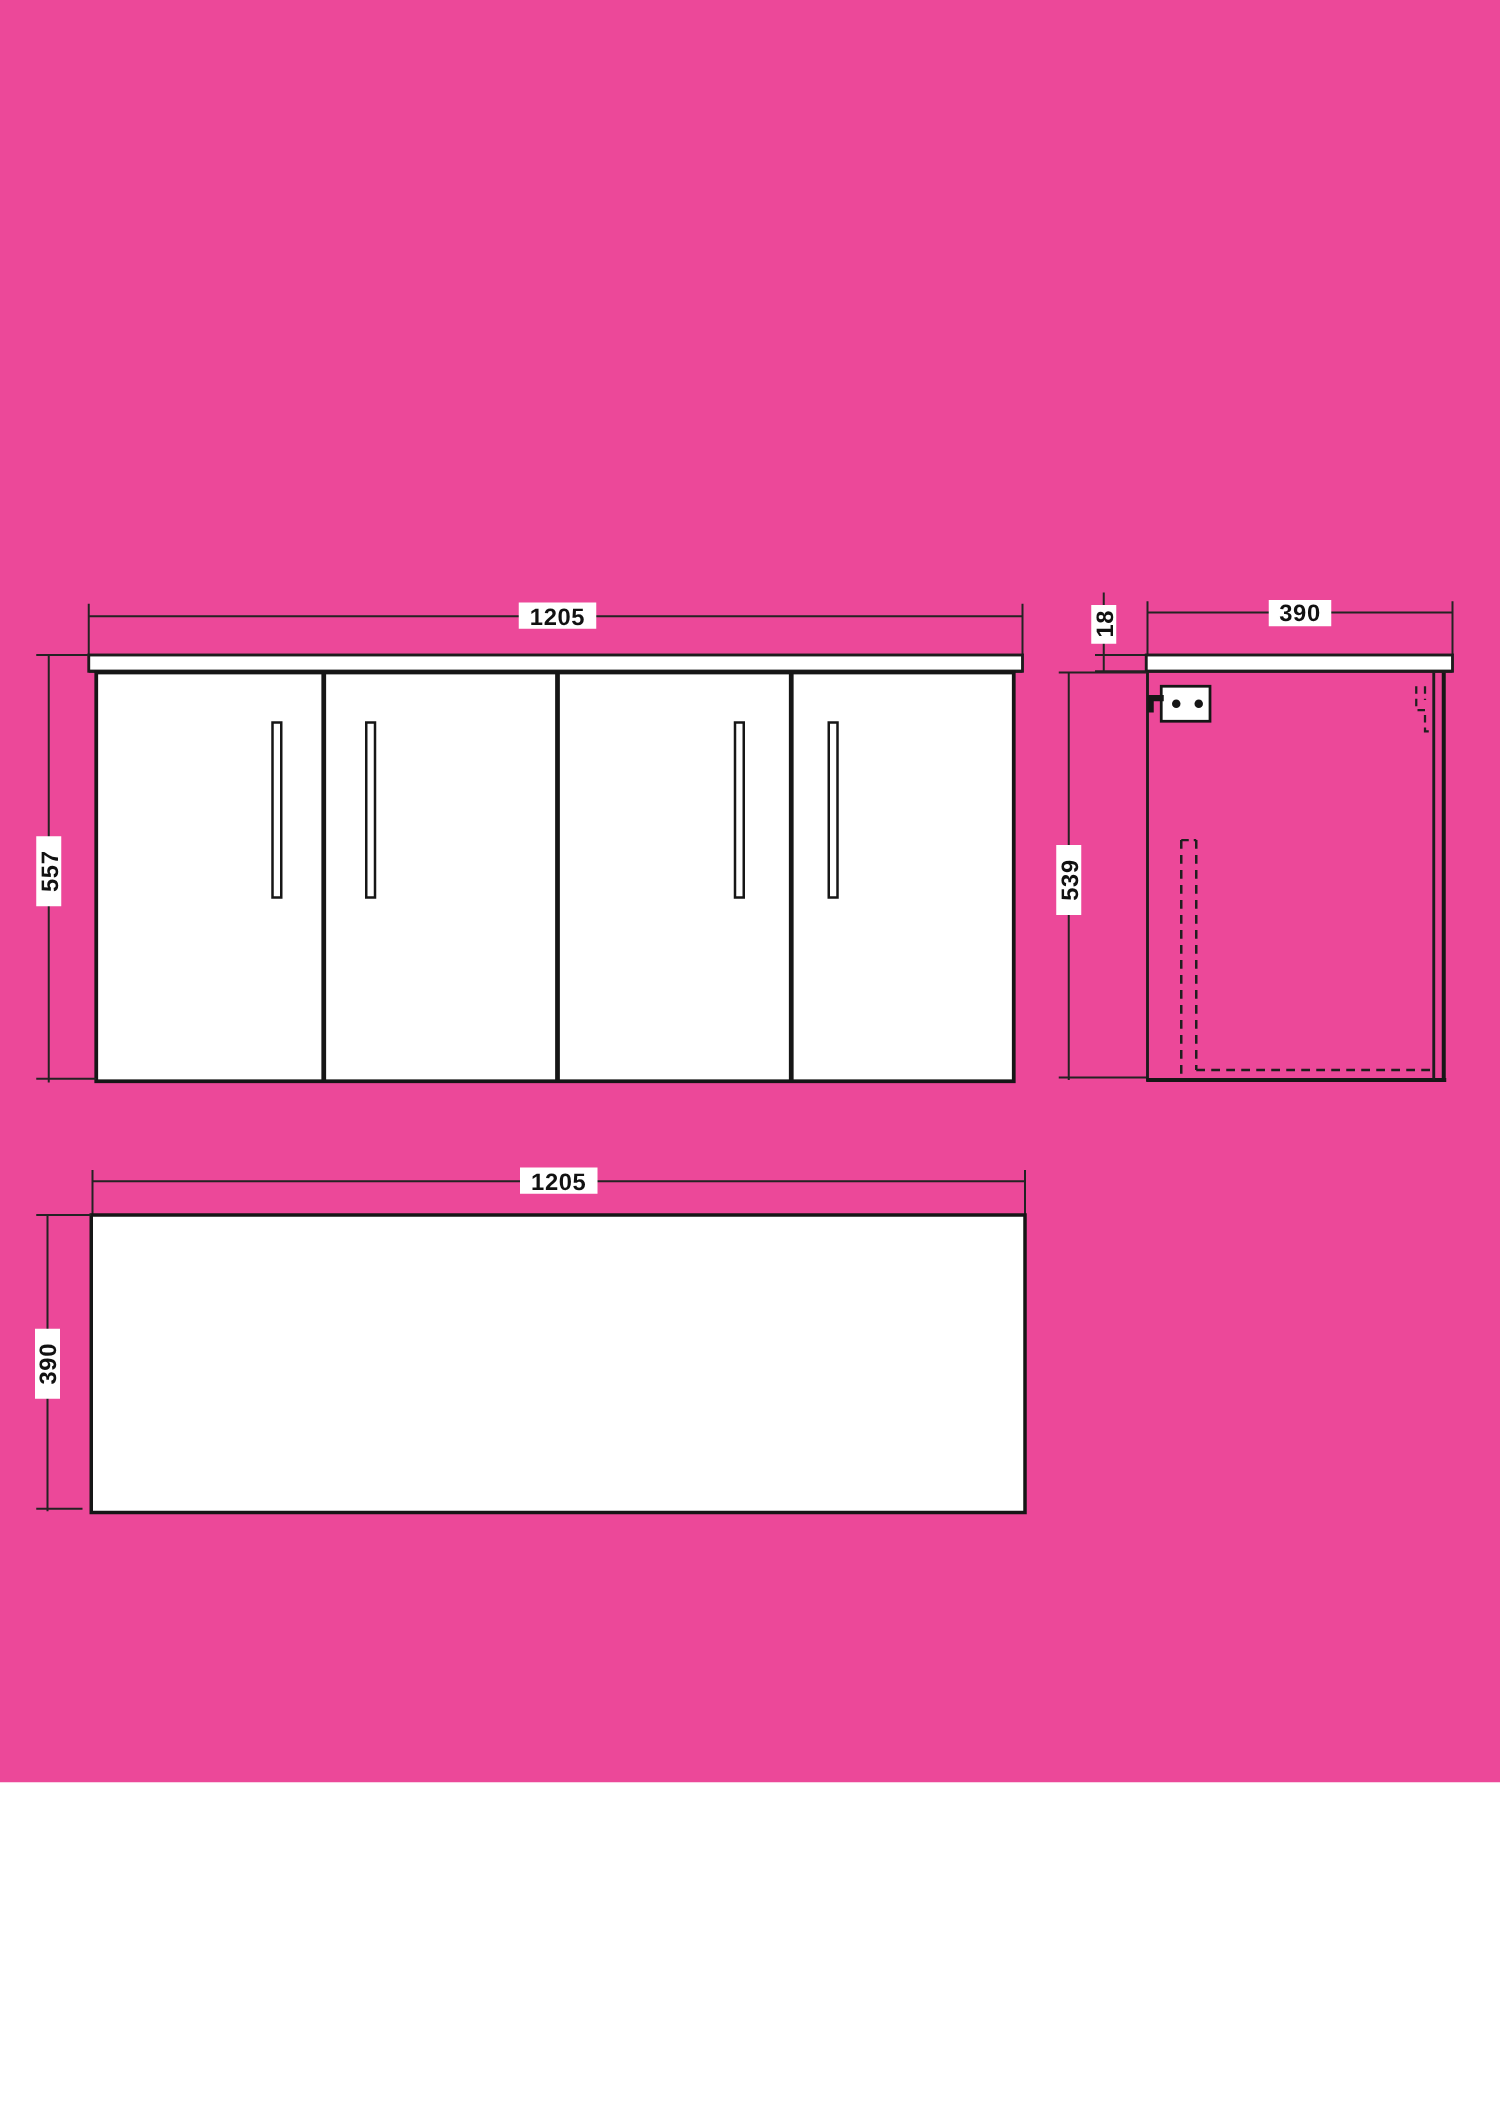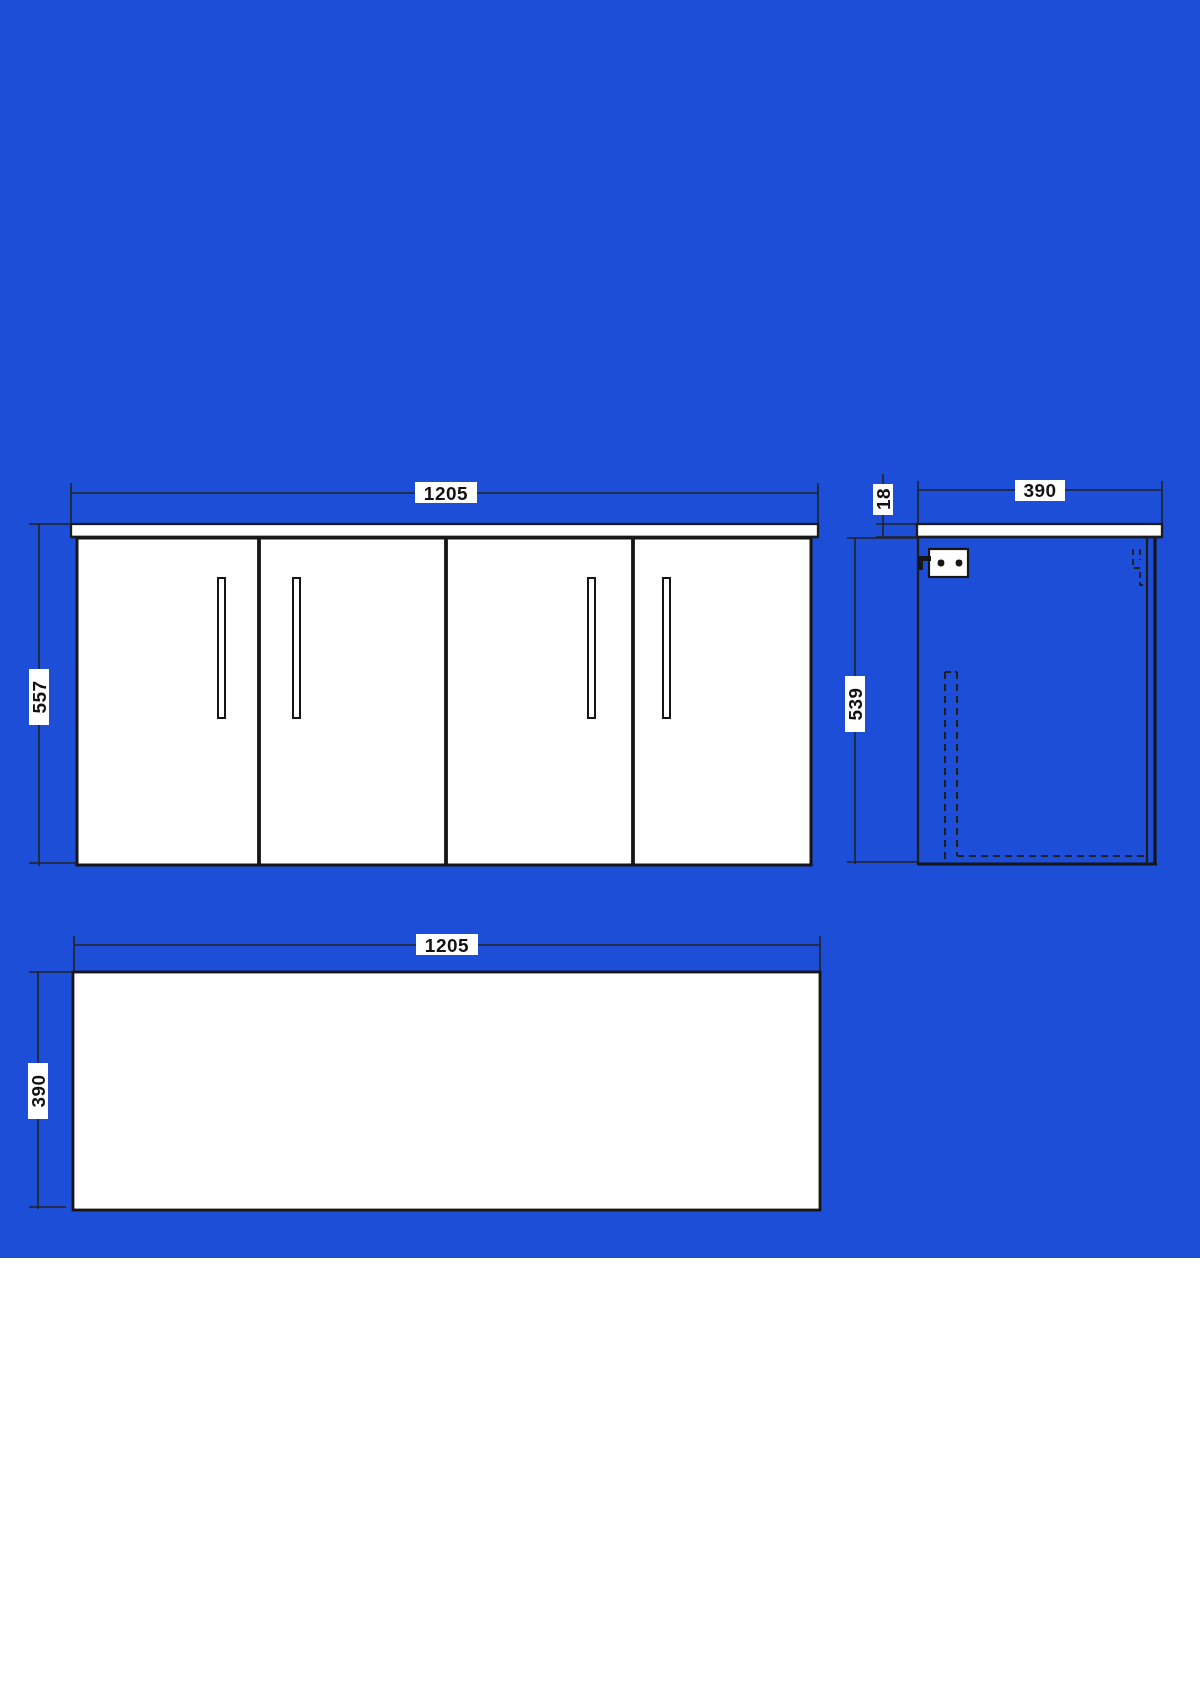--- a/index.html
+++ b/index.html
@@ -3,22 +3,22 @@
 <meta charset="utf-8">
 <style>
   html, body {
     margin: 0;
     padding: 0;
     background: #ffffff;
   }
   .canvas {
     position: relative;
     width: 1200px;
-    height: 1258px;
-    background: #1d4ed8;
+    height: 1426px;
+    background: #ec4899;
     font-family: "Liberation Sans", "DejaVu Sans", sans-serif;
   }
   svg { display: block; }
 
   .ln-thin  { stroke: #232323; stroke-width: 1.6; fill: none; stroke-linecap: butt; }
   .ln-med   { stroke: #1c1c1c; stroke-width: 2.3; fill: none; }
   .ln-thick { stroke: #161616; stroke-width: 3.2; fill: none; }
   .ln-div   { stroke: #161616; stroke-width: 3.8; fill: none; }
   .outline-med   { stroke: #1c1c1c; stroke-width: 2.3; fill: #ffffff; }
   .outline-thick { stroke: #161616; stroke-width: 3.0; fill: #ffffff; }

